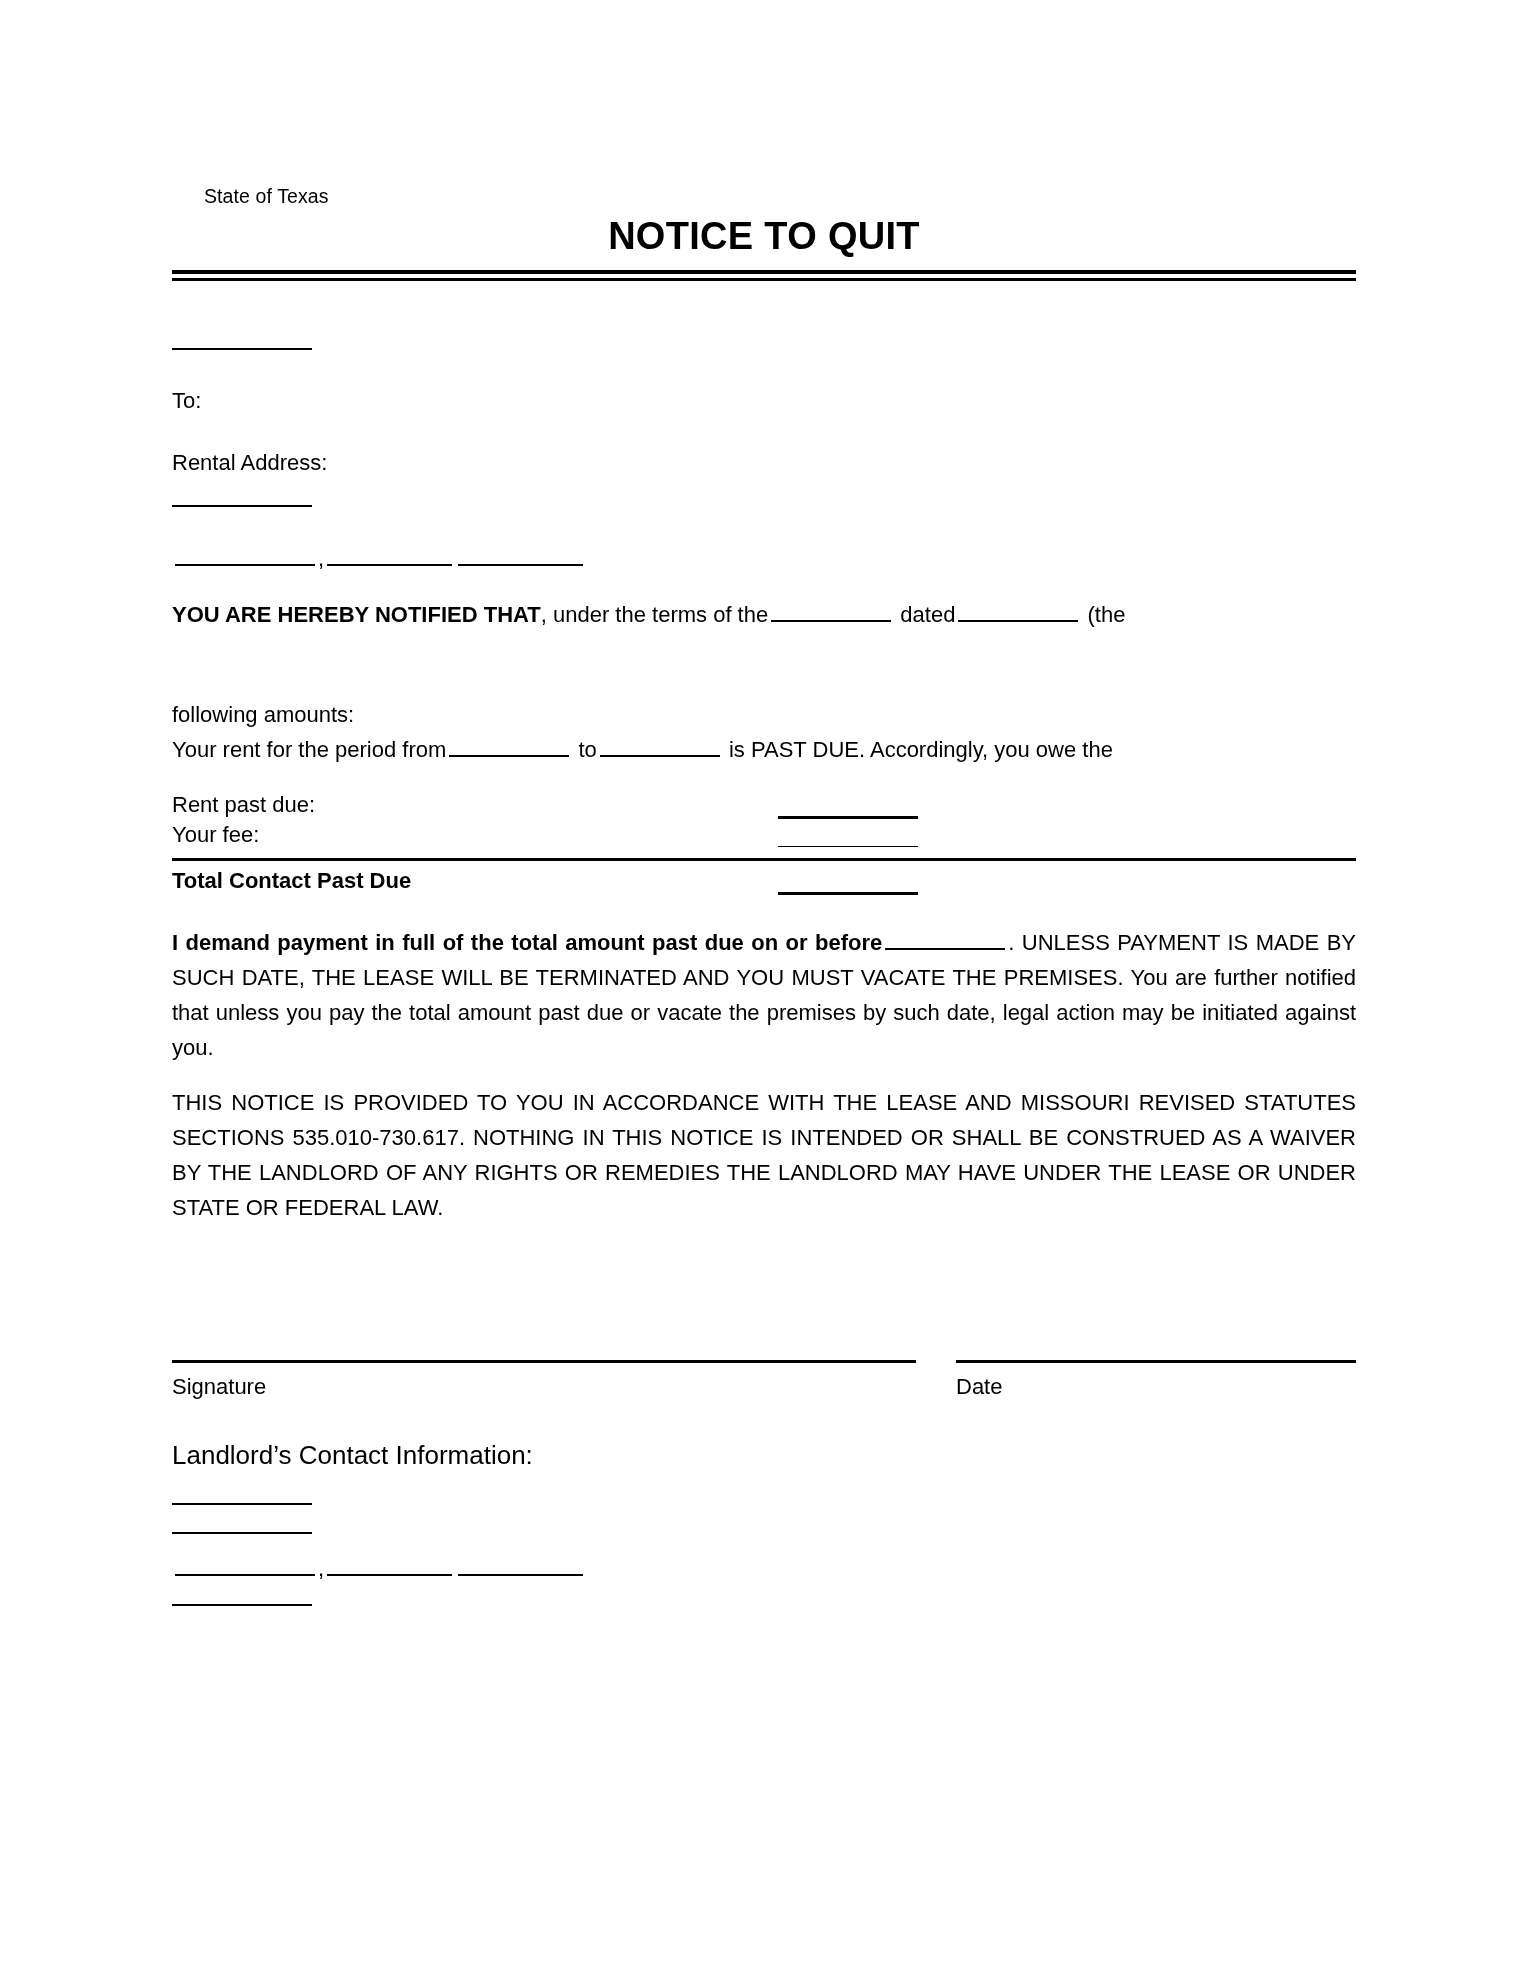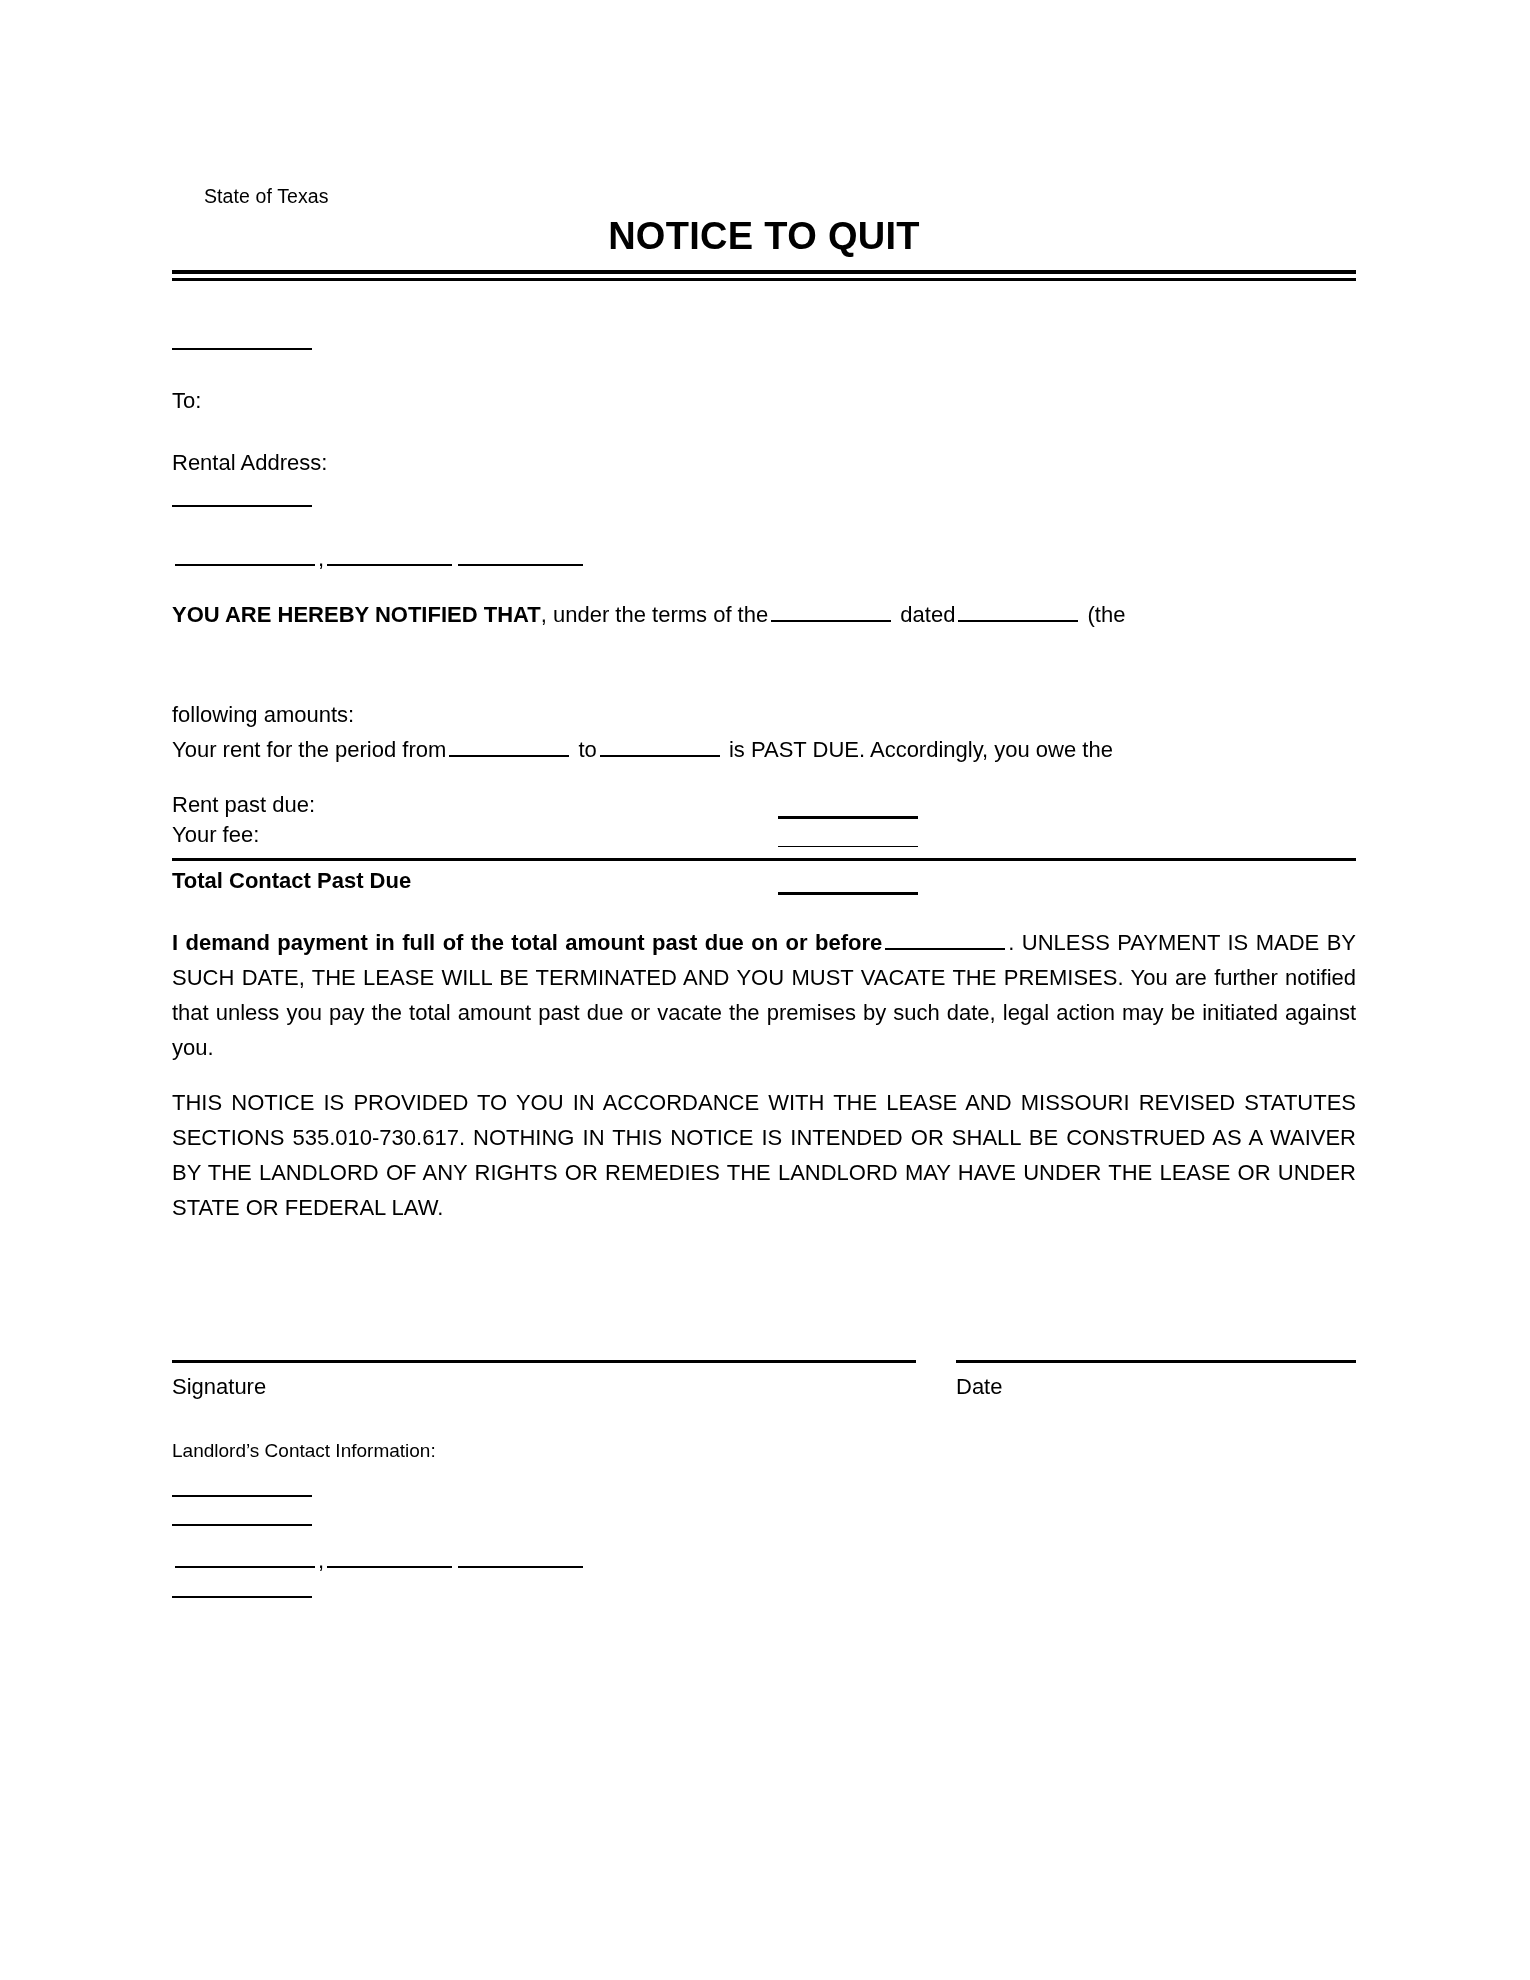--- a/index.html
+++ b/index.html
@@ -160,21 +160,21 @@
   .sig-cap {
     position: absolute;
     font-size: 22px;
     line-height: 1.2;
   }
   .sig-cap.left  { left: 0; text-align: center; }
   .sig-cap.right { left: 784px; }
 
   
   .contact { position: absolute; left: 0; width: 1184px; }
-  .contact-title { font-size: 19px; line-height: 1.2; }
+  .contact-title { font-size: 26px; line-height: 1.2; }
   .c-line {
     border-bottom: 2.5px solid #000;
     width: 140px;
     height: 0;
   }
   .csz { font-size: 22px; line-height: 1.0; white-space: nowrap; }
 </style>
 </head>
 <body>
 

